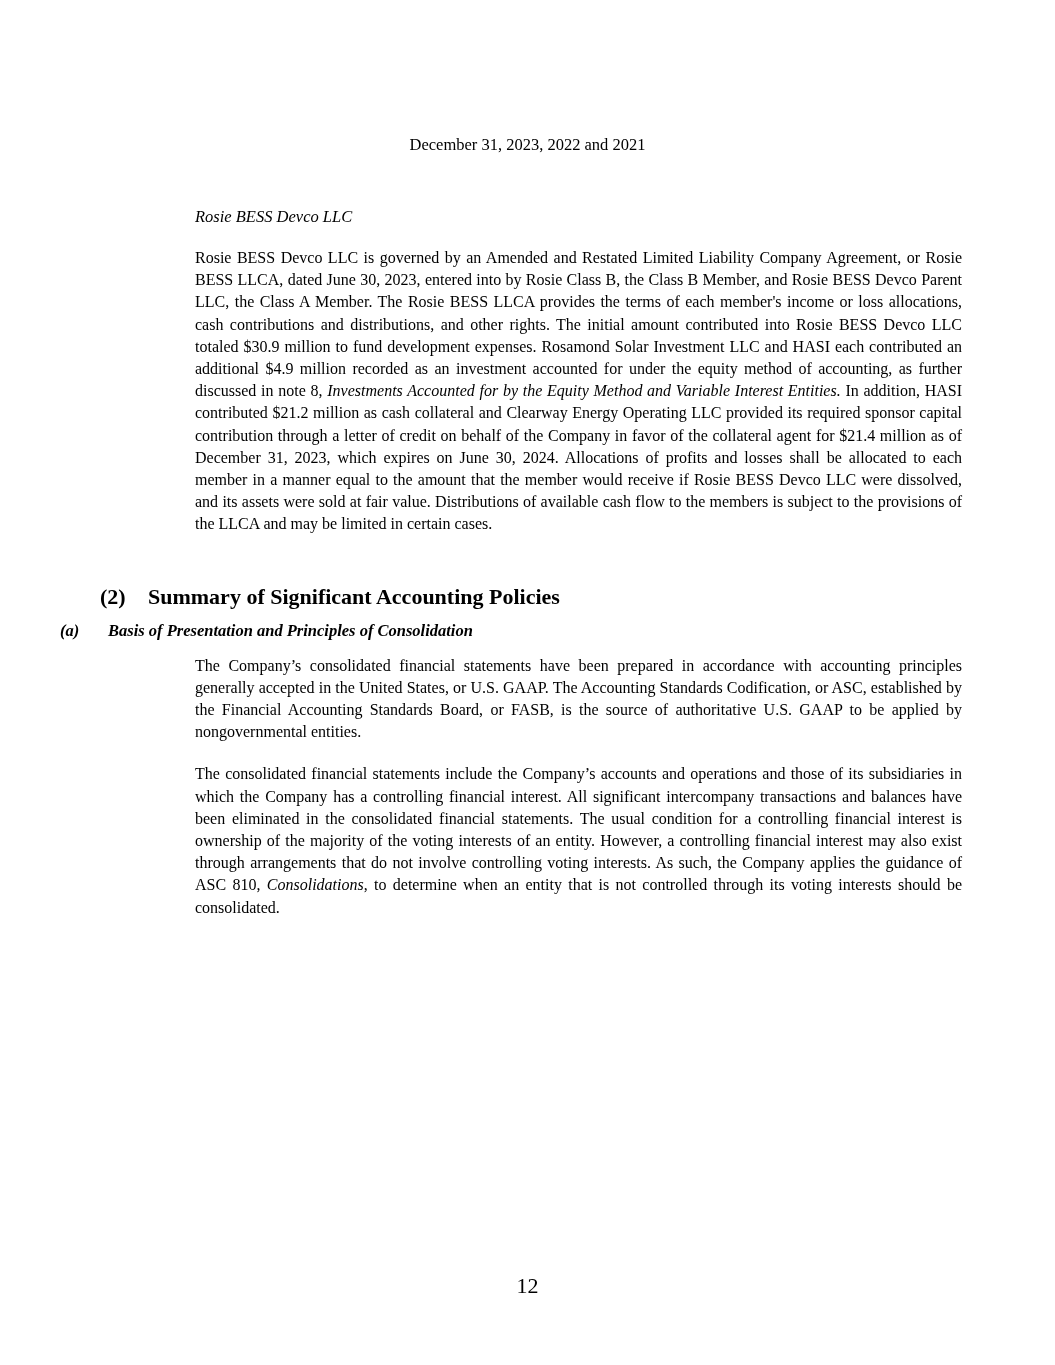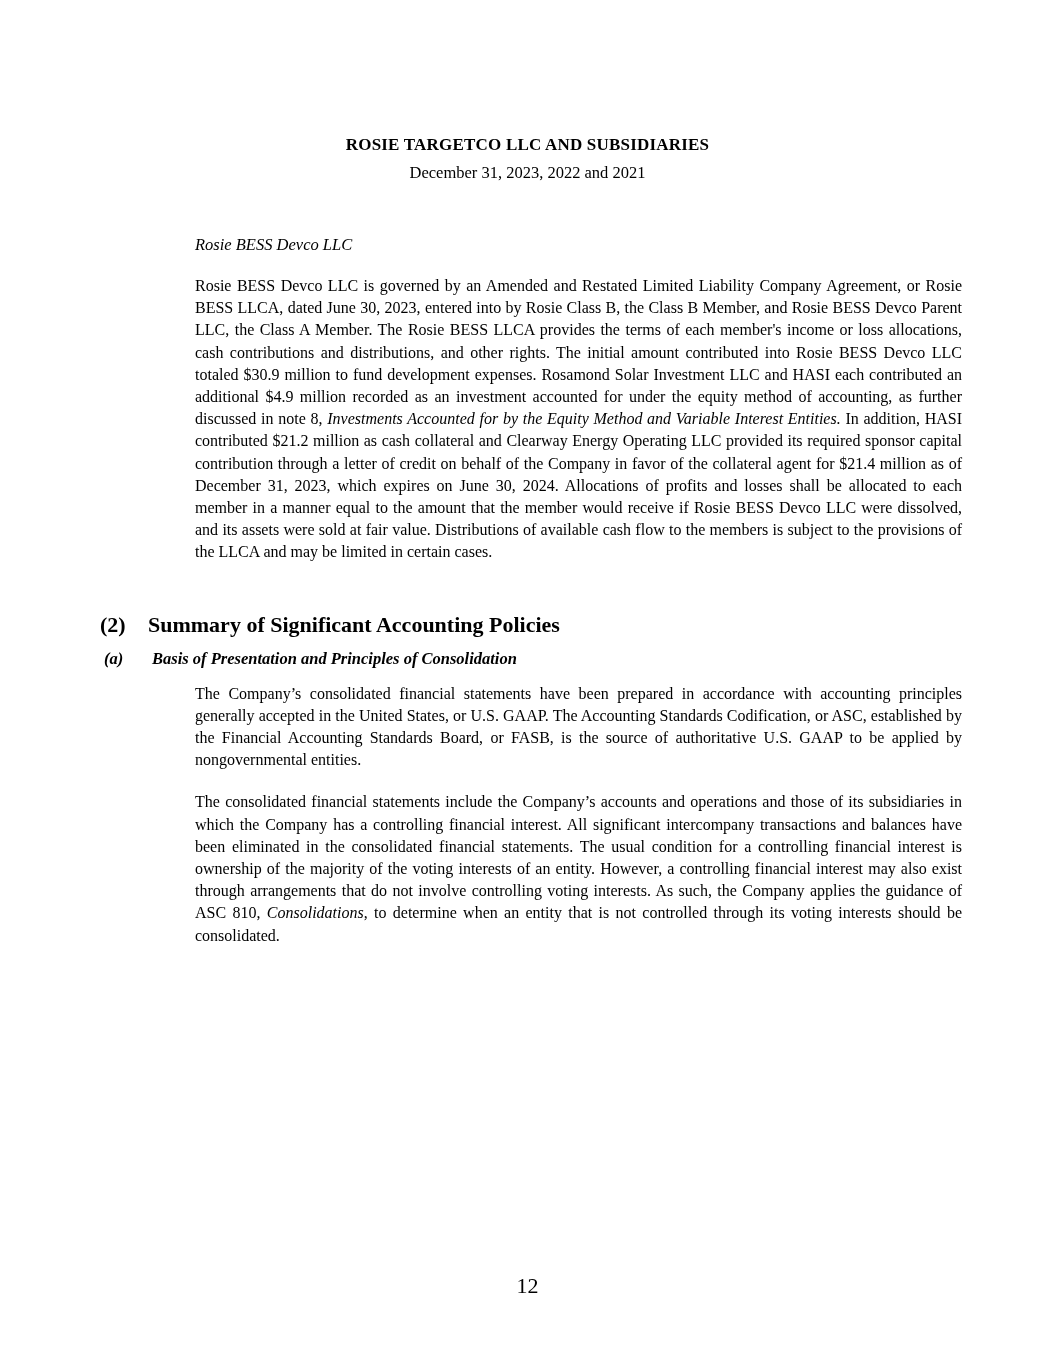--- a/index.html
+++ b/index.html
@@ -41,21 +41,21 @@
   .section-heading {
     margin-top: 49px;
     padding-left: 100px;
     font-size: 22px;
     font-weight: bold;
     line-height: 24px;
   }
   .sec-num { display: inline-block; width: 48px; }
   .subsection-heading {
     margin-top: 10px;
-    padding-left: 104px;
+    padding-left: 60px;
     font-size: 16.5px;
     font-weight: bold;
     font-style: italic;
     line-height: 24px;
   }
   .sub-letter { display: inline-block; width: 48px; }
   .para-basis-1 { margin-top: 12px; }
   .para-basis-2 { margin-top: 20px; }
   .page-footer {
     position: absolute;
@@ -66,21 +66,20 @@
     font-size: 22px;
     line-height: 23px;
   }
 </style>
 </head>
 <body>
 
 <div class="page">
 
   <header class="doc-header">
-    <div class="doc-title">ROSIE TARGETCO LLC AND SUBSIDIARIES</div>
     <div class="doc-date-line">December 31, 2023, 2022 and 2021</div>
   </header>
 
   <div class="devco-heading">Rosie BESS Devco LLC</div>
 
   <p class="body-para para-devco"><span>Rosie BESS Devco LLC is governed by an Amended and Restated Limited Liability Company Agreement, or Rosie BESS LLCA, dated June 30, 2023, entered into by Rosie Class B, the Class B Member, and Rosie BESS Devco Parent LLC, the Class A Member. The Rosie BESS LLCA provides the terms of each member's income or loss allocations, cash contributions and distributions, and other rights. The initial amount contributed into Rosie BESS Devco LLC totaled $30.9 million to fund development expenses. Rosamond Solar Investment LLC and HASI each contributed an additional $4.9 million recorded as an investment accounted for under the equity method of accounting, as further discussed in note 8, </span><span class="it">Investments Accounted for by the Equity Method and Variable Interest Entities.</span><span> In addition, HASI contributed $21.2 million as cash collateral and Clearway Energy Operating LLC provided its required sponsor capital contribution through a letter of credit on behalf of the Company in favor of the collateral agent for $21.4 million as of December 31, 2023, which expires on June 30, 2024. Allocations of profits and losses shall be allocated to each member in a manner equal to the amount that the member would receive if Rosie BESS Devco LLC were dissolved, and its assets were sold at fair value. Distributions of available cash flow to the members is subject to the provisions of the LLCA and may be limited in certain cases.</span></p>
 
   <div class="section-heading">
     <span class="sec-num">(2)</span><span>Summary of Significant Accounting Policies</span>
   </div>

